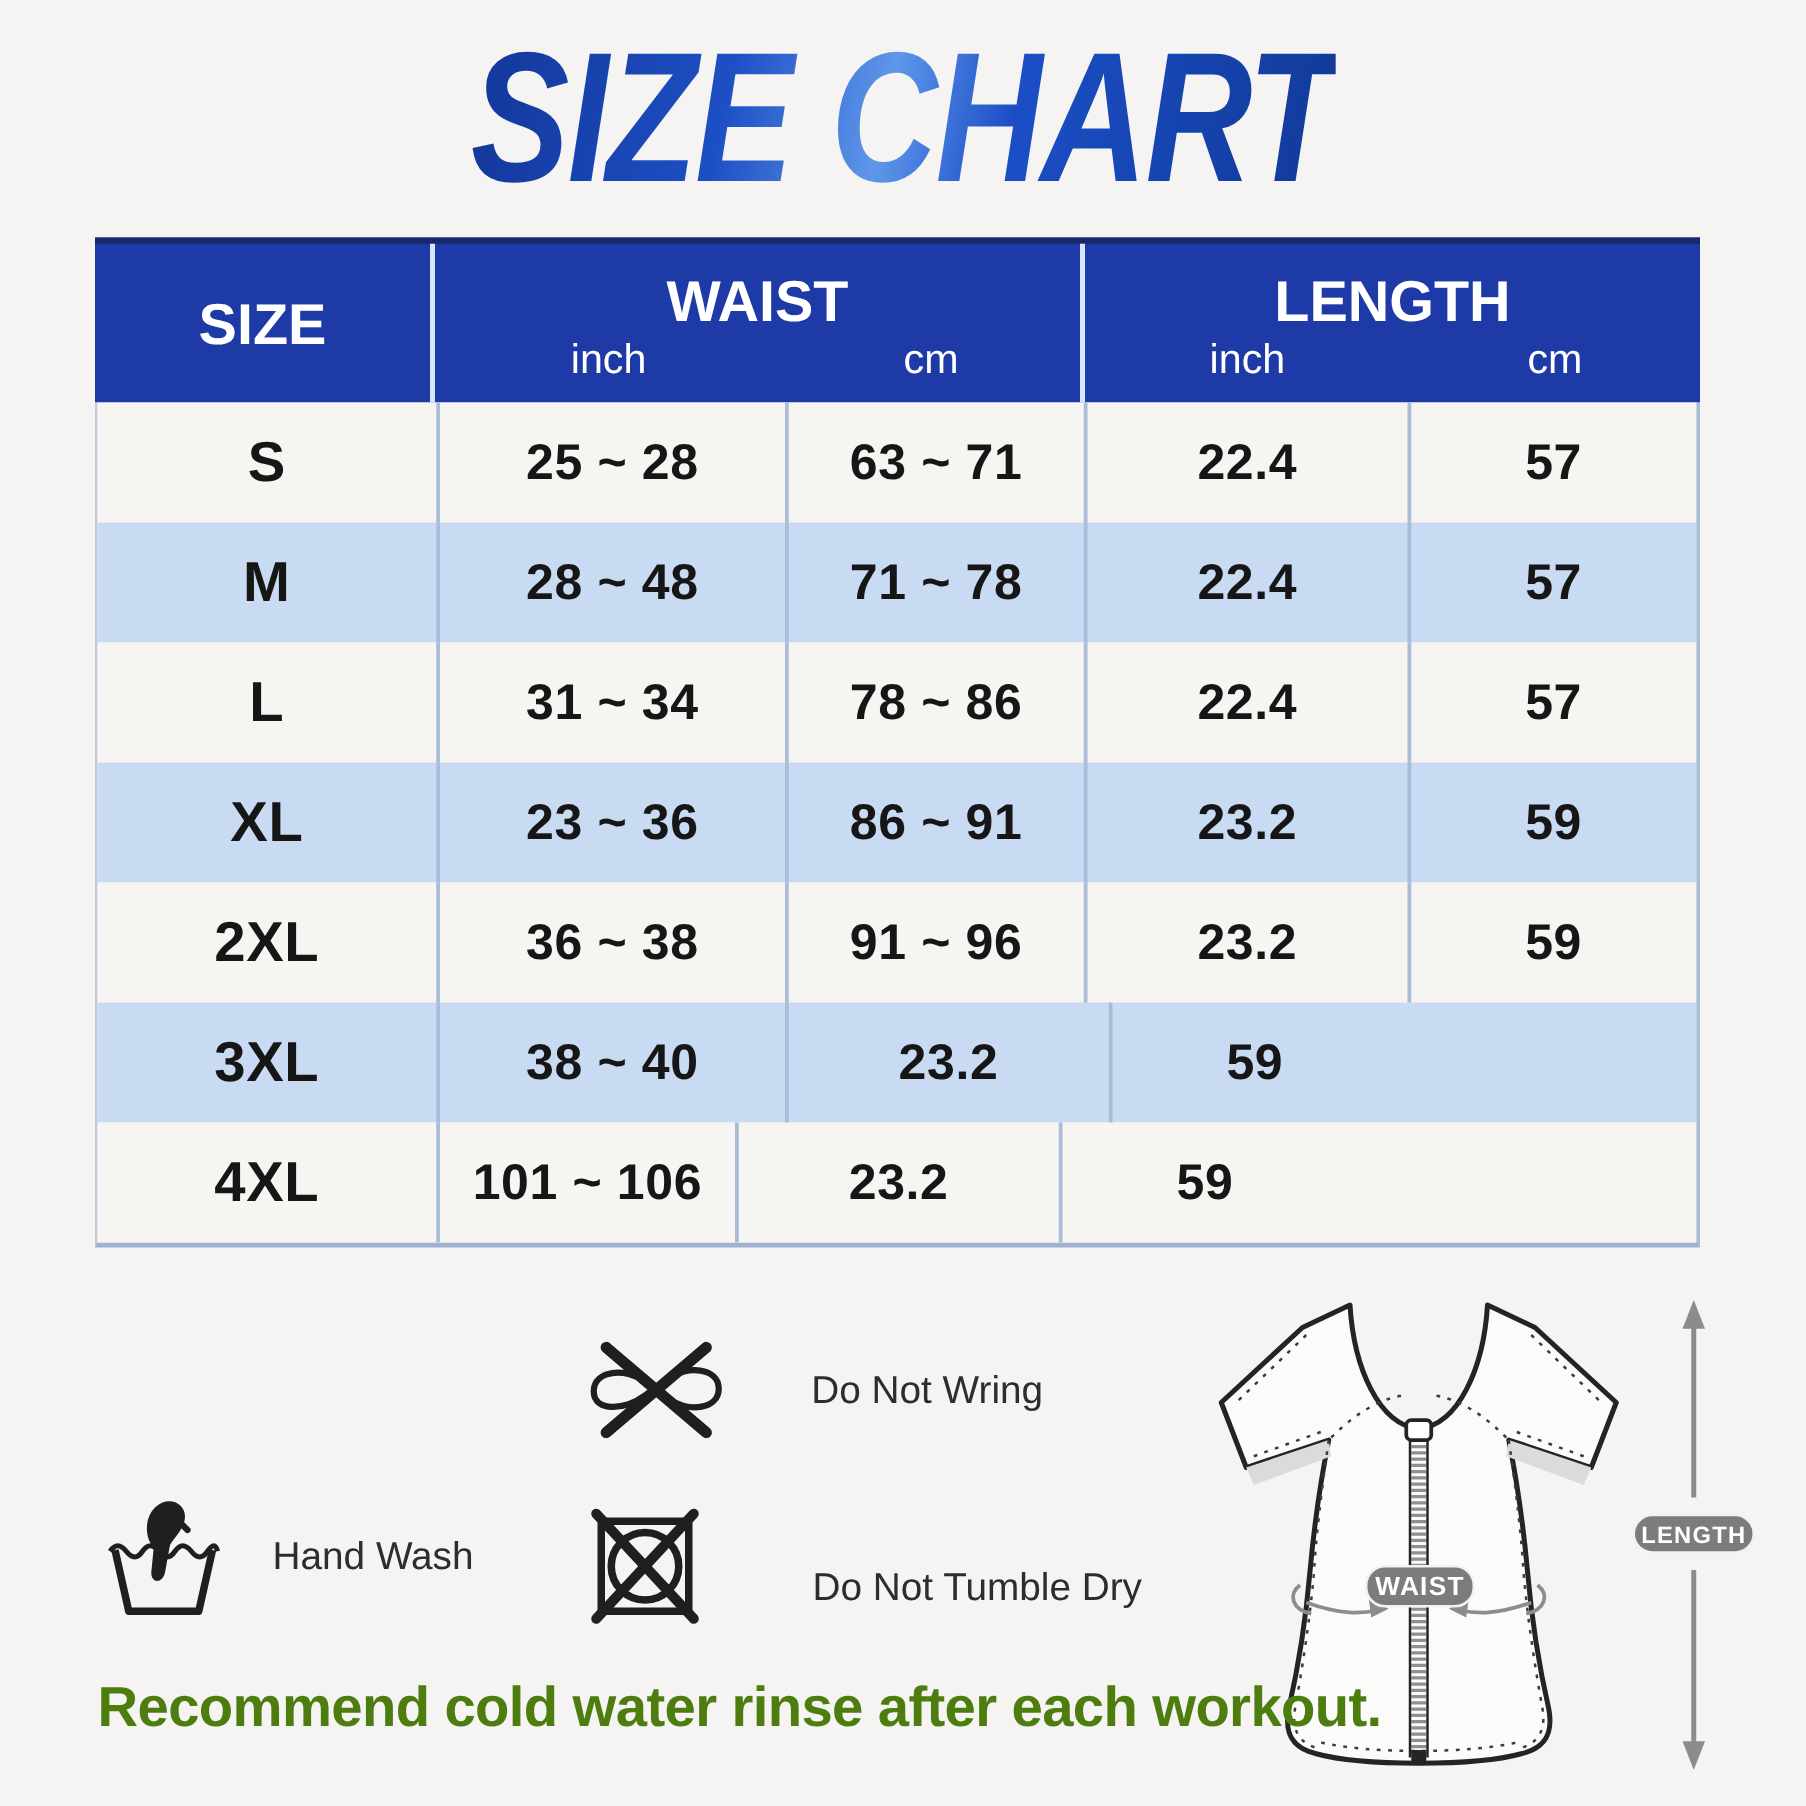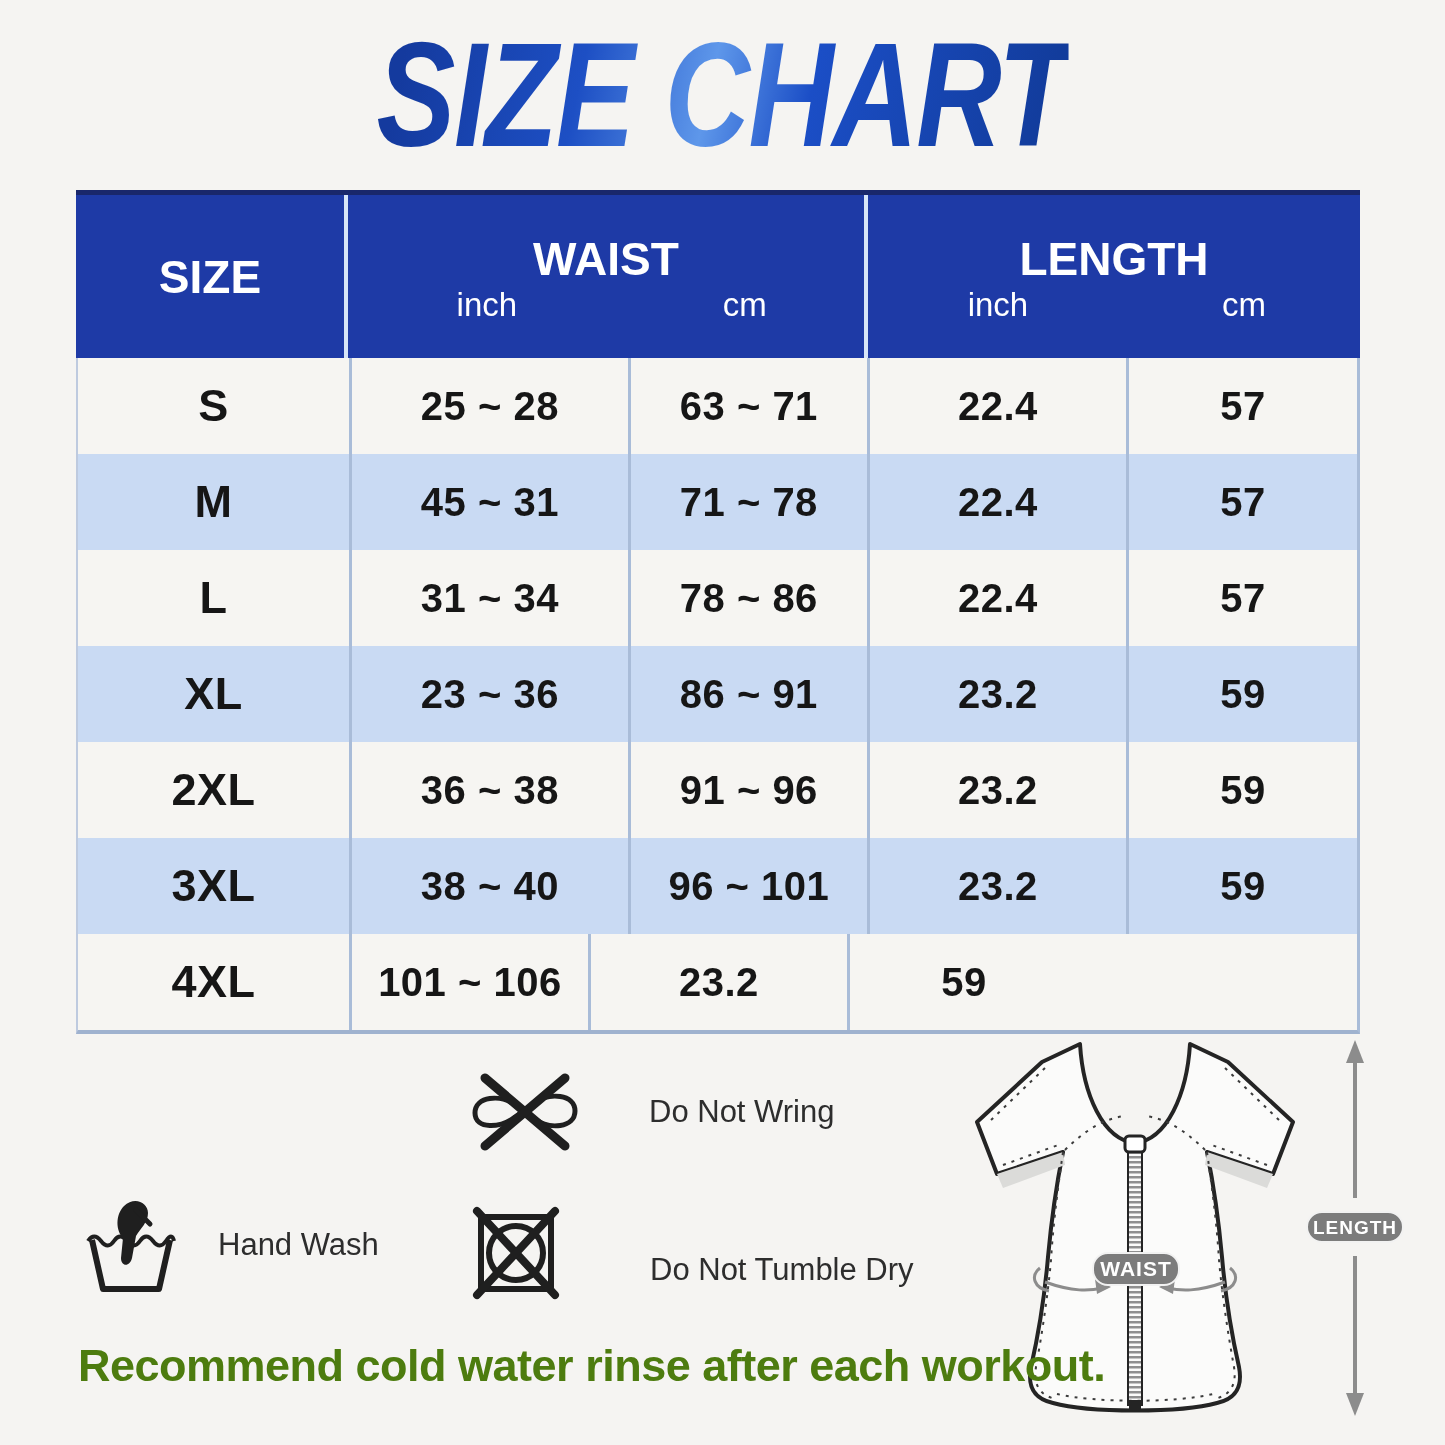--- a/index.html
+++ b/index.html
@@ -14,21 +14,21 @@
     display:inline-block;
     font-style:italic;font-weight:bold;font-size:148px;letter-spacing:-2px;
     transform:scaleX(0.8);transform-origin:center;
     color:#1b49b8;
     background:linear-gradient(105deg,#143a9e 5%,#1d4fc4 30%,#5e97ea 48%,#1b4ec6 62%,#123c9c 95%);
     -webkit-background-clip:text;background-clip:text;-webkit-text-fill-color:transparent;
   }
   
   .size-table{position:absolute;left:76px;top:190px;width:1284px;}
   .thead{
-    display:flex;height:168px;background:#1e3aa6;color:#ffffff;
+    display:flex;height:132px;background:#1e3aa6;color:#ffffff;
     border-top:5px solid #19276b;box-sizing:border-box;
   }
   .th-size{
     width:21.18%;display:flex;align-items:center;justify-content:center;
     font-size:46px;font-weight:bold;box-sizing:border-box;
     border-right:4px solid #d7e5f8;
   }
   .th-group{display:flex;flex-direction:column;justify-content:center;box-sizing:border-box;padding-top:6px;}
   .th-waist{width:40.50%;border-right:4px solid #d7e5f8;}
   .th-length{width:38.32%;}
@@ -100,21 +100,21 @@
     <div class="tbody">
         <div class="trow">
           <div class="tcell c0">S</div>
           <div class="tcell c1">25 ~ 28</div>
           <div class="tcell c2">63 ~ 71</div>
           <div class="tcell c3">22.4</div>
           <div class="tcell c4">57</div>
         </div>
         <div class="trow alt">
           <div class="tcell c0">M</div>
-          <div class="tcell c1">45 ~ 31</div>
+          <div class="tcell c1">28 ~ 48</div>
           <div class="tcell c2">71 ~ 78</div>
           <div class="tcell c3">22.4</div>
           <div class="tcell c4">57</div>
         </div>
         <div class="trow">
           <div class="tcell c0">L</div>
           <div class="tcell c1">31 ~ 34</div>
           <div class="tcell c2">78 ~ 86</div>
           <div class="tcell c3">22.4</div>
           <div class="tcell c4">57</div>
@@ -129,21 +129,20 @@
         <div class="trow">
           <div class="tcell c0">2XL</div>
           <div class="tcell c1">36 ~ 38</div>
           <div class="tcell c2">91 ~ 96</div>
           <div class="tcell c3">23.2</div>
           <div class="tcell c4">59</div>
         </div>
         <div class="trow alt">
           <div class="tcell c0">3XL</div>
           <div class="tcell c1">38 ~ 40</div>
-          <div class="tcell c2">96 ~ 101</div>
           <div class="tcell c3">23.2</div>
           <div class="tcell c4">59</div>
         </div>
         <div class="trow">
           <div class="tcell c0">4XL</div>
           <div class="tcell c2">101 ~ 106</div>
           <div class="tcell c3">23.2</div>
           <div class="tcell c4">59</div>
         </div>
       </div>

